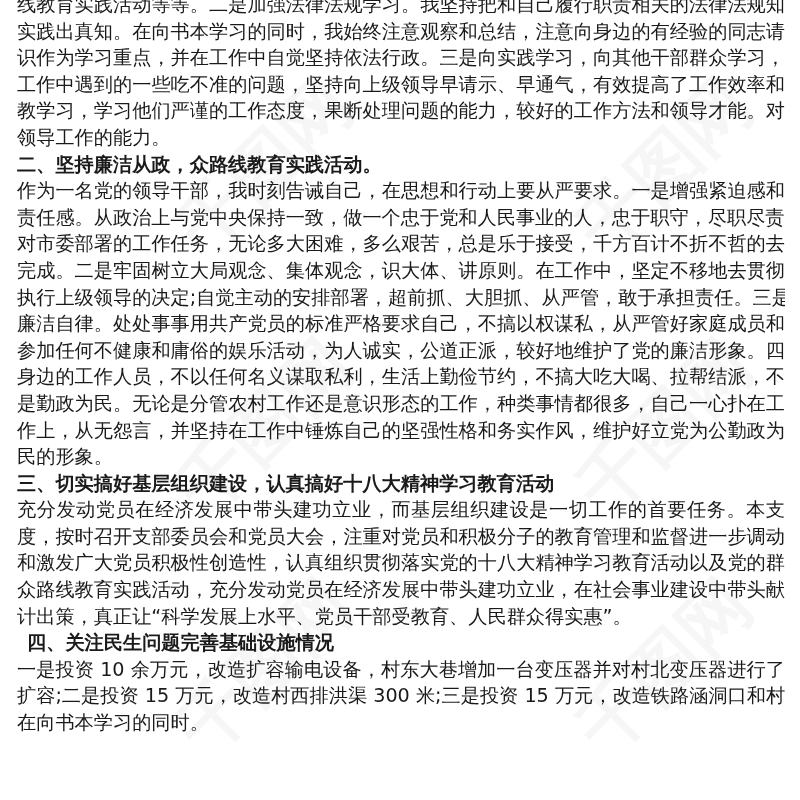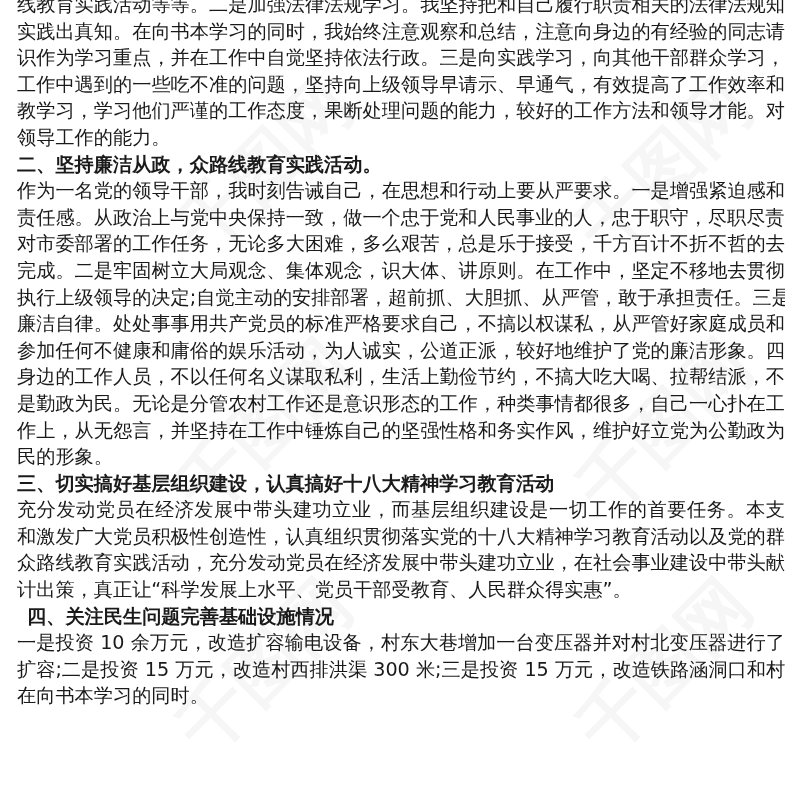--- a/index.html
+++ b/index.html
@@ -48,20 +48,21 @@
     <div class="line">完成。二是牢固树立大局观念、集体观念，识大体、讲原则。在工作中，坚定不移地去贯彻</div>
     <div class="line">执行上级领导的决定;自觉主动的安排部署，超前抓、大胆抓、从严管，敢于承担责任。三是</div>
     <div class="line">廉洁自律。处处事事用共产党员的标准严格要求自己，不搞以权谋私，从严管好家庭成员和</div>
     <div class="line">参加任何不健康和庸俗的娱乐活动，为人诚实，公道正派，较好地维护了党的廉洁形象。四</div>
     <div class="line">身边的工作人员，不以任何名义谋取私利，生活上勤俭节约，不搞大吃大喝、拉帮结派，不</div>
     <div class="line">是勤政为民。无论是分管农村工作还是意识形态的工作，种类事情都很多，自己一心扑在工</div>
     <div class="line">作上，从无怨言，并坚持在工作中锤炼自己的坚强性格和务实作风，维护好立党为公勤政为</div>
     <div class="line last">民的形象。</div>
     <div class="line heading">三、切实搞好基层组织建设，认真搞好十八大精神学习教育活动</div>
     <div class="line">充分发动党员在经济发展中带头建功立业，而基层组织建设是一切工作的首要任务。本支</div>
+    <div class="line">度，按时召开支部委员会和党员大会，注重对党员和积极分子的教育管理和监督进一步调动</div>
     <div class="line">和激发广大党员积极性创造性，认真组织贯彻落实党的十八大精神学习教育活动以及党的群</div>
     <div class="line">众路线教育实践活动，充分发动党员在经济发展中带头建功立业，在社会事业建设中带头献</div>
     <div class="line last">计出策，真正让“科学发展上水平、党员干部受教育、人民群众得实惠”。</div>
     <div class="line heading indent">四、关注民生问题完善基础设施情况</div>
     <div class="line">一是投资 10 余万元，改造扩容输电设备，村东大巷增加一台变压器并对村北变压器进行了</div>
     <div class="line">扩容;二是投资 15 万元，改造村西排洪渠 300 米;三是投资 15 万元，改造铁路涵洞口和村民</div>
     <div class="line last">在向书本学习的同时。</div>
   </div>
 
 </body></html>

